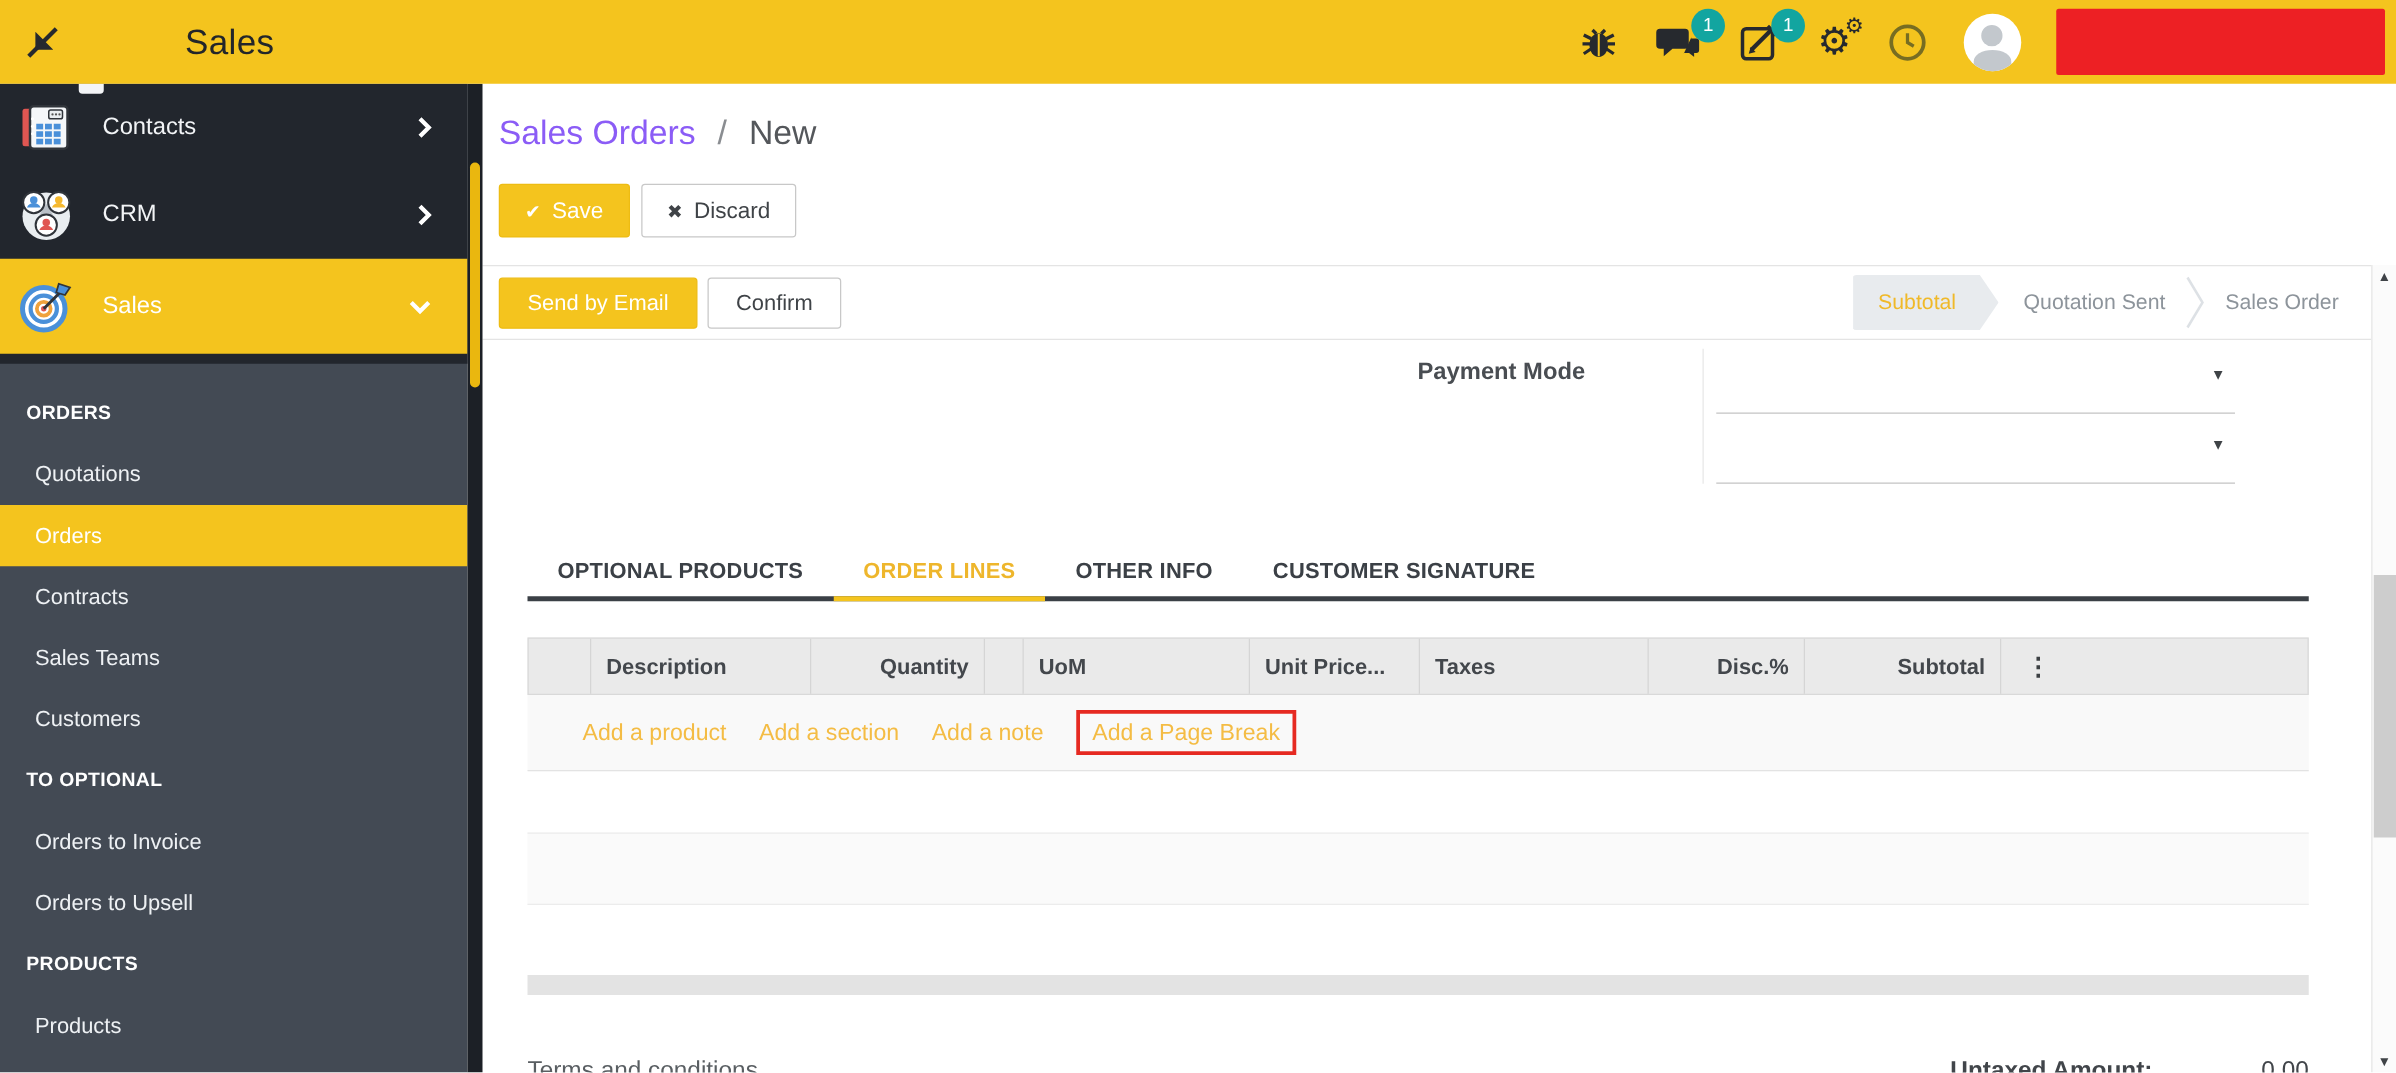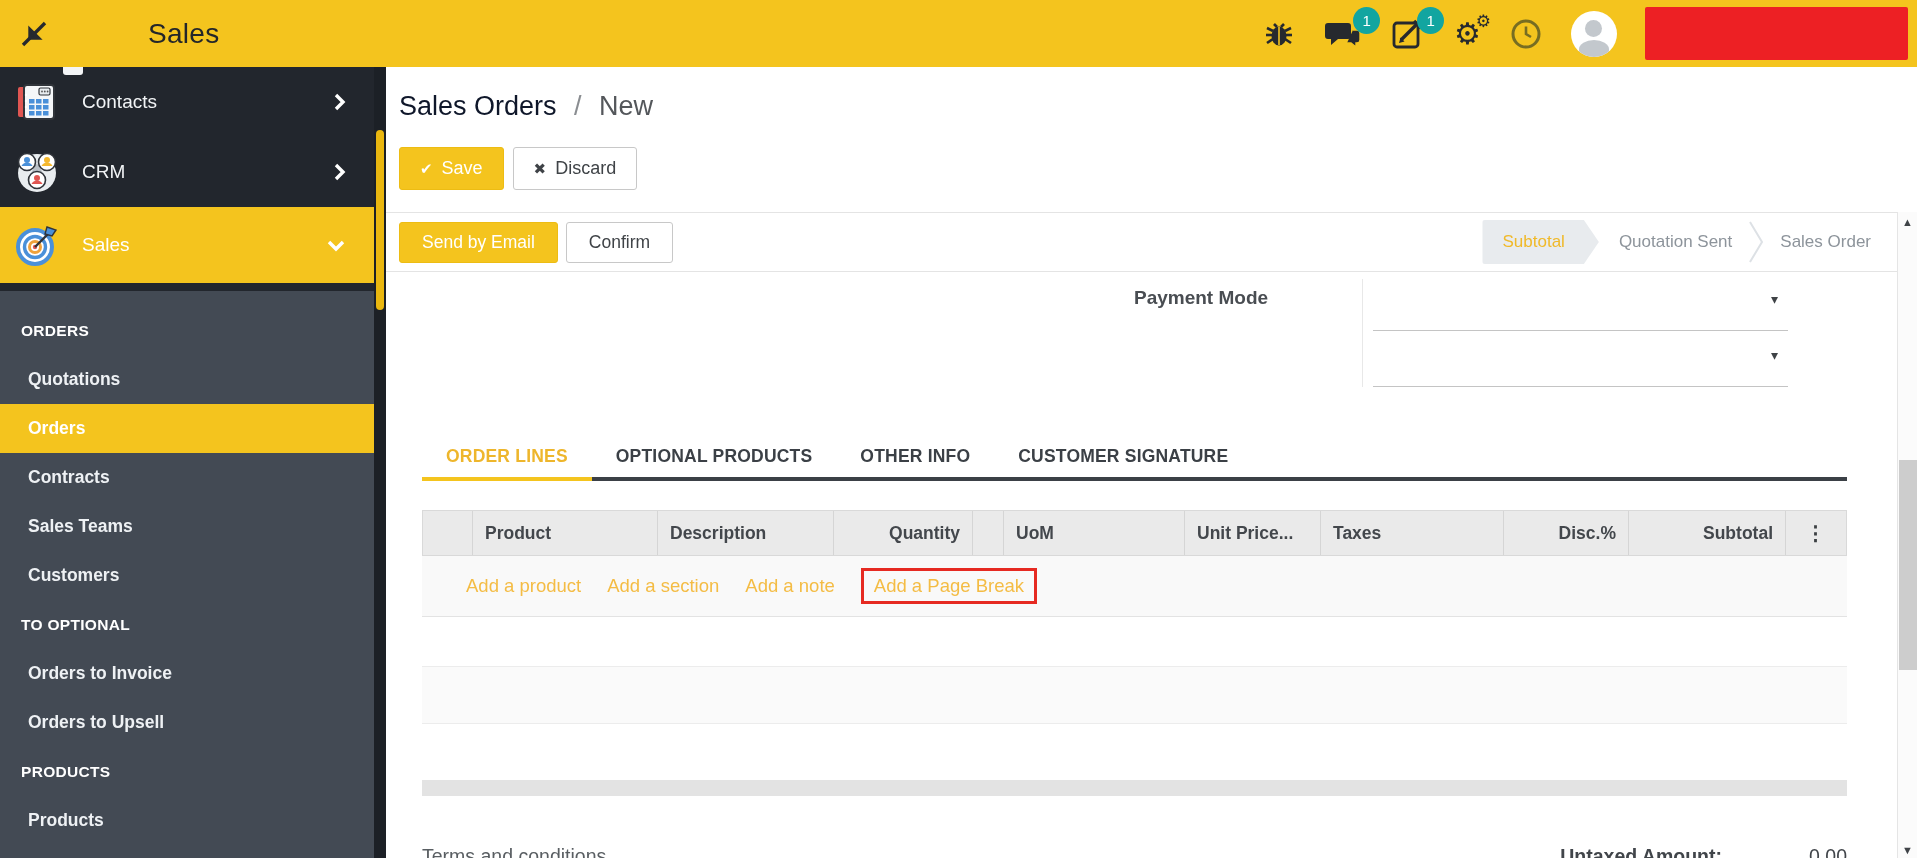--- a/index.html
+++ b/index.html
@@ -29,29 +29,29 @@
   .apps-zone { background:#22262d; height:224px; position:relative; }
   .cut-icon-fragment { position:absolute; left:63px; top:0; width:20px; height:8px; background:#f3f4f6; border-radius:0 0 3px 3px; }
   .app-item { height:70px; display:flex; align-items:center; padding:0 28px 0 14px; cursor:pointer; }
   .app-item.active { background:#f4c41e; height:76px; }
   .app-icon { width:46px; height:46px; flex:0 0 46px; }
   .app-label { margin-left:22px; font-size:19px; color:#f2f4f6; }
   .app-item.active .app-label { color:#fff; }
   .app-chevron { margin-left:auto; }
   .menu-zone { padding-top:15px; }
   .menu-header { height:49px; display:flex; align-items:center; padding-left:21px; color:#fff; font-size:15.5px; font-weight:bold; letter-spacing:.3px; }
-  .menu-item { height:49px; display:flex; align-items:center; padding-left:28px; color:#eef1f4; font-size:17.5px; cursor:pointer;font-weight:bold; }
+  .menu-item { height:49px; display:flex; align-items:center; padding-left:28px; color:#eef1f4; font-size:17.5px; cursor:pointer; }
   .menu-item.active { background:#f4c41e; color:#fff; }
   .sidebar-scrollbar { position:absolute; left:374px; top:67px; width:12px; bottom:0; background:#1c2026; z-index:21; }
   .sidebar-scrollbar .thumb { position:absolute; left:2px; top:63px; width:8px; height:180px; background:#eab70f; border-radius:4px; }
 
   
   .main { position:absolute; left:386px; top:67px; right:0; bottom:0; background:#fff; }
   .breadcrumb { position:absolute; left:13px; top:24px; font-size:27px; }
-  .bc-parent { color:#0f172a; cursor:pointer; }
+  .bc-parent { color:#8b5cf6; cursor:pointer; }
   .bc-sep { color:#8a8d91; margin:0 10px; }
   .bc-current { color:#54575b; }
 
   .cp-buttons { position:absolute; left:13px; top:80px; display:flex; gap:9px; }
   .btn { display:inline-flex; align-items:center; gap:9px; font-size:18px; padding:10px 20px; border-radius:3px; cursor:pointer; border:1px solid transparent; }
   .btn-primary { background:#f4c41e; border-color:#edbc13; color:#fff; }
   .btn-default { background:#fff; border-color:#c8c8c8; color:#3f4347; }
   .btn .glyph { font-size:15px; }
   .btn-default .glyph { color:#3f4347; }
 
@@ -321,29 +321,28 @@
         <span class="caret">▾</span>
       </div>
       <div class="pay-field">
         <span class="value"></span>
         <span class="caret">▾</span>
       </div>
     </div>
   </div>
 
   <div class="tabs">
+    <div class="tab">OPTIONAL PRODUCTS</div>
     <div class="tab active">ORDER LINES</div>
-    <div class="tab">OPTIONAL PRODUCTS</div>
     <div class="tab">OTHER INFO</div>
     <div class="tab">CUSTOMER SIGNATURE</div>
   </div>
 
   <div class="thead">
     <div class="th" style="width:50px;"></div>
-    <div class="th" style="width:185px;">Product</div>
     <div class="th" style="width:176px;">Description</div>
     <div class="th right" style="width:139px;">Quantity</div>
     <div class="th" style="width:31px;"></div>
     <div class="th" style="width:181px;">UoM</div>
     <div class="th" style="width:136px;">Unit Price...</div>
     <div class="th" style="width:183px;">Taxes</div>
     <div class="th right" style="width:125px;">Disc.%</div>
     <div class="th right" style="width:157px;">Subtotal</div>
     <div class="th center" style="width:59px;">
       <span class="kebab">⋮</span>

